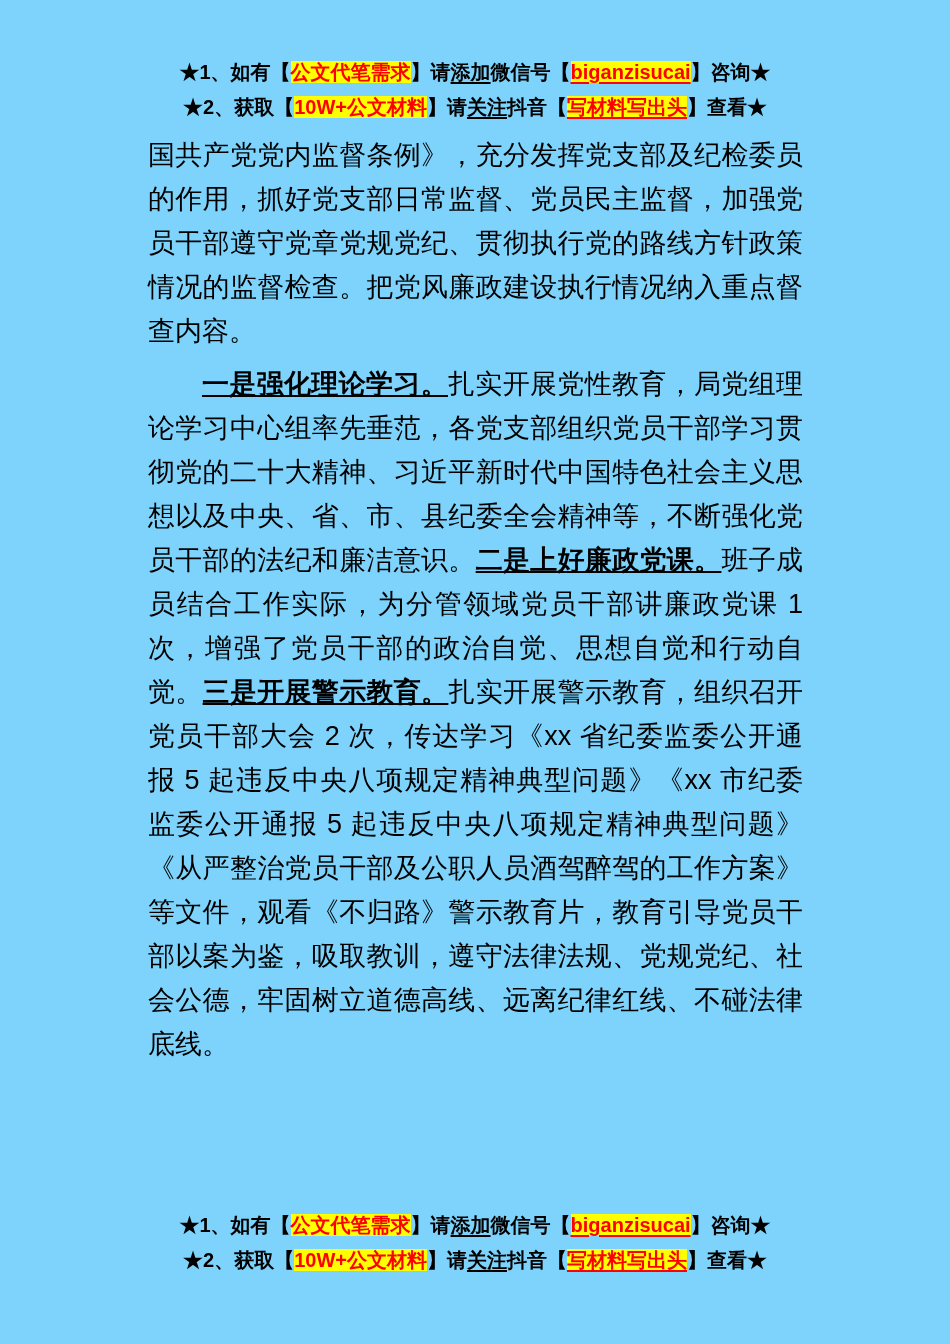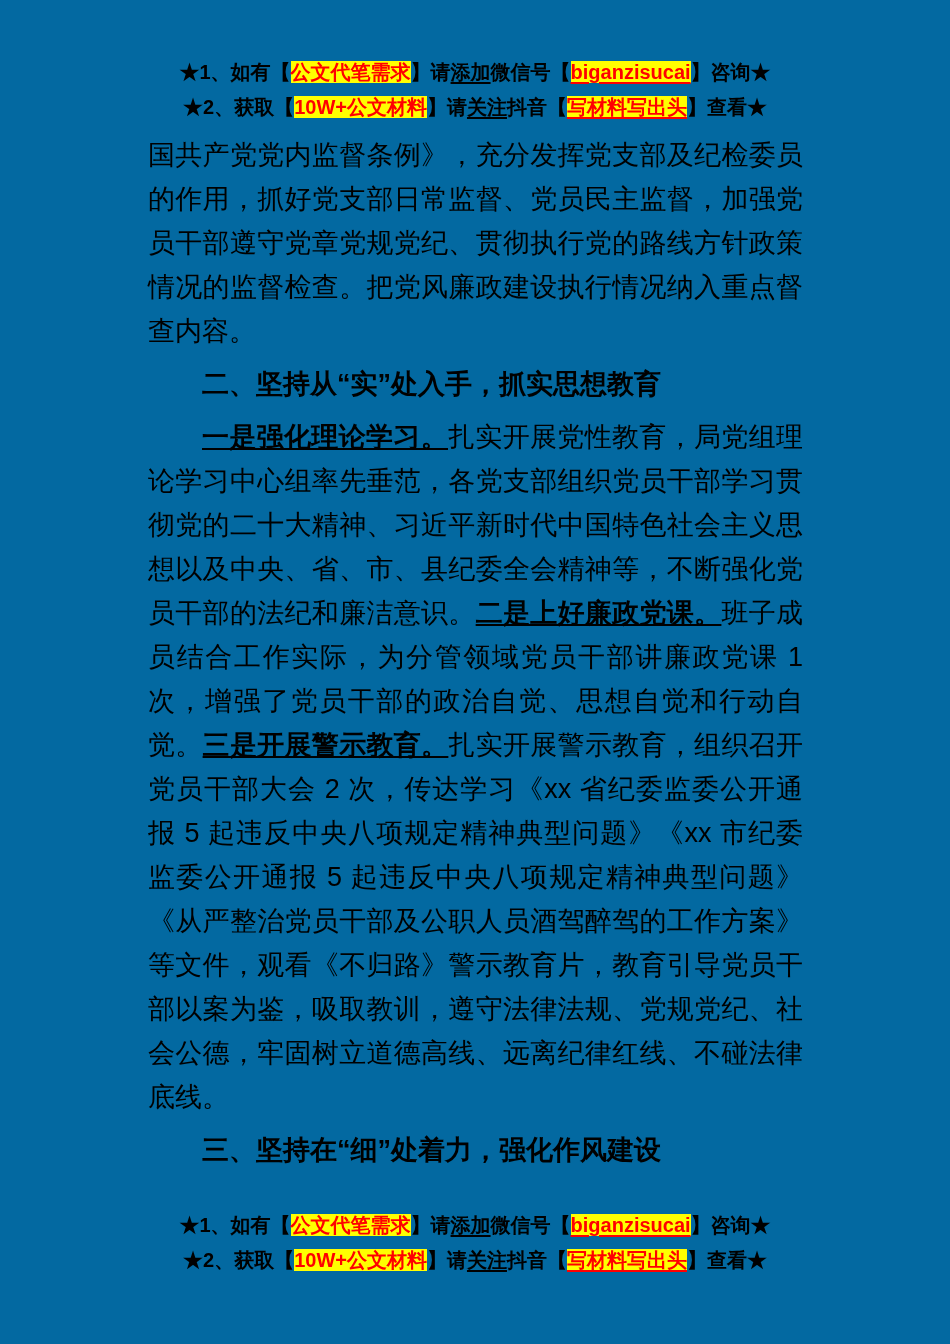--- a/index.html
+++ b/index.html
@@ -1,20 +1,20 @@
 <!DOCTYPE html>
 <html><head>
 <meta charset="utf-8">
 <style>
   html, body { margin: 0; padding: 0; }
   .page {
     position: relative;
     width: 950px;
     height: 1344px;
-    background: #0369a1;
+    background: #7dd3fc;
     font-family: "Liberation Sans", sans-serif;
     color: #000000;
     overflow: hidden;
   }
   
   .promo {
     position: absolute;
     left: 0;
     width: 950px;
     text-align: center;
@@ -57,23 +57,21 @@
 
 <div class="page">
 
   <div class="promo promo-header">
     <div class="promo-line"><span>★1、如有【</span><span class="hl">公文代笔需求</span><span>】请</span><span class="u">添加</span><span>微信号【</span><span class="hl u">biganzisucai</span><span>】咨询★</span></div>
     <div class="promo-line"><span>★2、获取【</span><span class="hl">10W+公文材料</span><span>】请</span><span class="u">关注</span><span>抖音【</span><span class="hl u">写材料写出头</span><span>】查看★</span></div>
   </div>
 
   <div class="doc-body">
     <p>国共产党党内监督条例》，充分发挥党支部及纪检委员的作用，抓好党支部日常监督、党员民主监督，加强党员干部遵守党章党规党纪、贯彻执行党的路线方针政策情况的监督检查。把党风廉政建设执行情况纳入重点督查内容。</p>
-    <p class="heading">二、坚持从“实”处入手，抓实思想教育</p>
     <p class="para-indent"><span class="run-bold">一是强化理论学习。</span><span>扎实开展党性教育，局党组理论学习中心组率先垂范，各党支部组织党员干部学习贯彻党的二十大精神、习近平新时代中国特色社会主义思想以及中央、省、市、县纪委全会精神等，不断强化党员干部的法纪和廉洁意识。</span><span class="run-bold">二是上好廉政党课。</span><span>班子成员结合工作实际，为分管领域党员干部讲廉政党课 1 次，增强了党员干部的政治自觉、思想自觉和行动自觉。</span><span class="run-bold">三是开展警示教育。</span><span>扎实开展警示教育，组织召开党员干部大会 2 次，传达学习《xx 省纪委监委公开通报 5 起违反中央八项规定精神典型问题》《xx 市纪委监委公开通报 5 起违反中央八项规定精神典型问题》《从严整治党员干部及公职人员酒驾醉驾的工作方案》等文件，观看《不归路》警示教育片，教育引导党员干部以案为鉴，吸取教训，遵守法律法规、党规党纪、社会公德，牢固树立道德高线、远离纪律红线、不碰法律底线。</span></p>
-    <p class="heading">三、坚持在“细”处着力，强化作风建设</p>
   </div>
 
   <div class="promo promo-footer">
     <div class="promo-line"><span>★1、如有【</span><span class="hl">公文代笔需求</span><span>】请</span><span class="u">添加</span><span>微信号【</span><span class="hl u">biganzisucai</span><span>】咨询★</span></div>
     <div class="promo-line"><span>★2、获取【</span><span class="hl">10W+公文材料</span><span>】请</span><span class="u">关注</span><span>抖音【</span><span class="hl u">写材料写出头</span><span>】查看★</span></div>
   </div>
 
 </div>
 
 </body></html>

